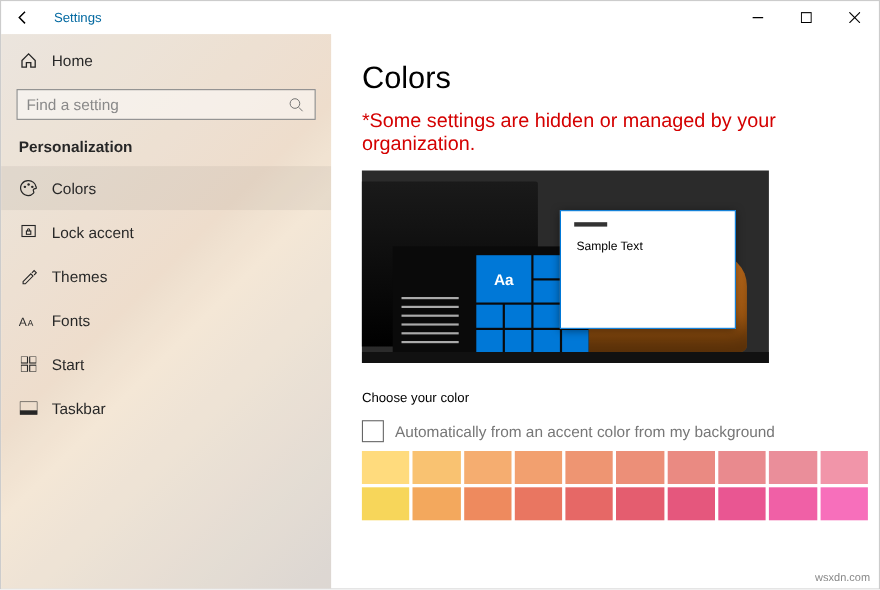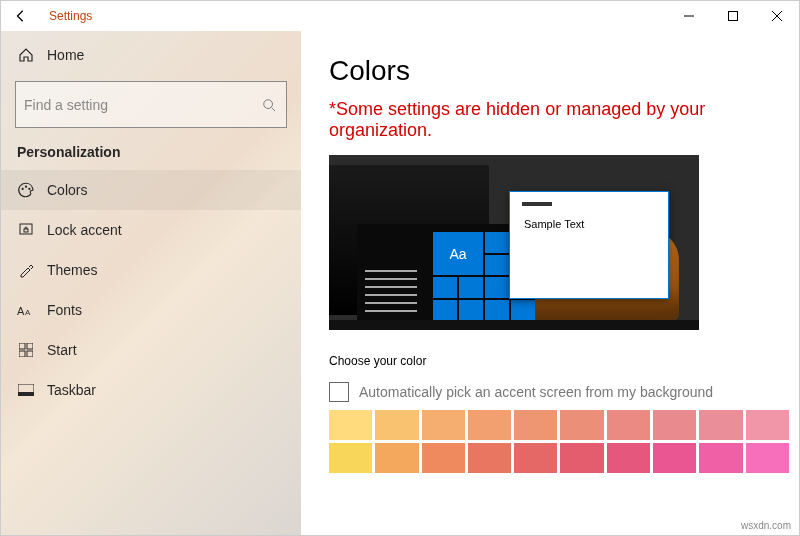--- a/index.html
+++ b/index.html
@@ -1,42 +1,42 @@
 <!DOCTYPE html>
 <html><head>
 <meta charset="utf-8">
 <style>
   * { box-sizing: border-box; margin: 0; padding: 0; font-family: "Segoe UI", Arial, sans-serif; }
   html, body { width: 800px; height: 536px; overflow: hidden; background: #fff; }
   .window { width: 800px; height: 536px; display: flex; flex-direction: column; border: 1px solid #ccc; background: #fff; }
   .titlebar { height: 30px; display: flex; align-items: center; justify-content: flex-end; border-bottom: 0; }
   .titlebar .back { width: 40px; display:flex; align-items:center; justify-content:center; color:#333; cursor:pointer; }
-  .titlebar .title { flex: 0 0 auto; padding-left: 8px; font-size: 12px; color: #c2410c; }
+  .titlebar .title { flex: 0 0 auto; padding-left: 8px; font-size: 12px; color: #0369a1; }
   .titlebar .spacer { flex: 1; }
   .titlebar .ctl { width: 44px; height: 30px; display:flex; align-items:center; justify-content:center; color:#333; cursor:pointer; font-size:12px; }
   .body { flex:1; display:flex; min-height:0; }
   .sidebar { width: 300px; background: linear-gradient(135deg, #e8e1d8 0%, #ebd8c4 45%, #f2e3cf 55%, #d6d0cb 100%); position:relative; padding: 4px 0 0 0; }
   .sidebar::before { content:""; position:absolute; inset:0; background: rgba(255,255,255,0.15); pointer-events:none; }
   .home-row, .nav-item { height: 40px; display:flex; align-items:center; gap:12px; padding: 0 16px; color:#000; font-size:14px; cursor:pointer; }
   .nav-item.selected { background: rgba(0,0,0,0.06); }
   .search-wrap { padding: 6px 14px 10px 14px; }
-  .search { width: 100%; height: 47px; border: 1px solid #777; background: rgba(255,255,255,0.5); display:flex; align-items:center; padding: 0 8px; }
+  .search { width: 100%; height: 28px; border: 1px solid #777; background: rgba(255,255,255,0.5); display:flex; align-items:center; padding: 0 8px; }
   .search input { flex:1; border:none; background:transparent; outline:none; font-size:14px; color:#333; }
   .section-title { padding: 6px 16px 10px 16px; font-weight:600; font-size:14px; }
   .icon { width:18px; height:18px; display:inline-flex; align-items:center; justify-content:center; flex:0 0 18px; }
   .main { flex:1; padding: 24px 28px 0 28px; overflow:hidden; position:relative; }
   .page-title { font-size: 28px; font-weight: 300; color:#000; margin-bottom: 12px; }
   .org-note { color: #d40000; font-size: 18px; margin-bottom: 14px; }
   .preview { width: 370px; height: 175px; background: #2b2b2b; position:relative; overflow:hidden; margin-bottom: 24px; }
   .preview .taskbar { position:absolute; bottom:0; left:0; right:0; height:10px; background:#111; }
   .preview .bg1 { position:absolute; left:-20px; top:10px; width:180px; height:150px; background: linear-gradient(#1a1a1a,#000); border-radius:2px; }
   .preview .car { position:absolute; right:20px; bottom:10px; width:170px; height:90px; background: linear-gradient(#d87a1f,#b05f10); border-radius:10px 30px 6px 6px; box-shadow: inset 0 -20px 20px rgba(0,0,0,0.5); }
   .preview .car::before { content:""; position:absolute; top:5px; left:20px; width:110px; height:40px; background:#111; border-radius:6px 20px 0 0; }
   .preview .start { position:absolute; left:28px; bottom:10px; width:178px; height:96px; background:#0a0a0a; }
-  .preview .tiles { position:absolute; left:104px; bottom:10px; width:102px; height:88px; display:grid; grid-template-columns: repeat(4,1fr); grid-template-rows: repeat(4,1fr); gap:2px; }
+  .preview .tiles { position:absolute; left:104px; bottom:10px; width:102px; height:88px; display:grid; grid-template-columns: repeat(4,1fr); grid-template-rows: repeat(4,1fr); gap:2px;font-weight:bold; }
   .preview .tiles div { background:#0078d7; }
   .preview .tiles .big { grid-column:1 / span 2; grid-row:1 / span 2; display:flex; align-items:center; justify-content:center; color:#fff; font-size:14px; }
   .preview .menu-lines { position:absolute; left:36px; bottom:18px; display:flex; flex-direction:column; gap:6px; }
   .preview .menu-lines span { display:block; width:52px; height:2px; background:#aaa; }
   .preview .window-card { position:absolute; right:30px; top:36px; width:160px; height:108px; background:#fff; border:1px solid #0078d7; box-shadow:0 2px 8px rgba(0,0,0,0.5); }
   .preview .window-card .wc-title { position:absolute; top:10px; left:12px; width:30px; height:4px; background:#333; }
   .preview .window-card .wc-text { font-size:11px; padding:26px 0 0 14px; color:#000; }
   .choose-title { font-size:12px; font-weight:400; color:#000; margin-bottom: 14px; }
   .checkbox-row { display:flex; align-items:center; gap:10px; color:#777; font-size:14px; margin-bottom:8px; }
   .checkbox { width:20px; height:20px; border:1.5px solid #666; background:#fff; cursor:pointer; }
@@ -199,21 +199,21 @@
           <div class="wc-title"></div>
           <div class="wc-text">Sample Text</div>
         </div>
         <div class="taskbar"></div>
       </div>
 
       <div class="choose-title">Choose your color</div>
 
       <div class="checkbox-row">
         <div class="checkbox"></div>
-        <span>Automatically pick an accent screen from my background</span>
+        <span>Automatically from an accent color from my background</span>
       </div>
 
       <div class="swatches" id="swatches">
           <div class="swatch-row">
             <div class="swatch" title="#ffdb7d" style="background: rgb(255, 219, 125);"></div>
             <div class="swatch" title="#f9c271" style="background: rgb(249, 194, 113);"></div>
             <div class="swatch" title="#f5ad70" style="background: rgb(245, 173, 112);"></div>
             <div class="swatch" title="#f2a06f" style="background: rgb(242, 160, 111);"></div>
             <div class="swatch" title="#ee9572" style="background: rgb(238, 149, 114);"></div>
             <div class="swatch" title="#ec8f78" style="background: rgb(236, 143, 120);"></div>

